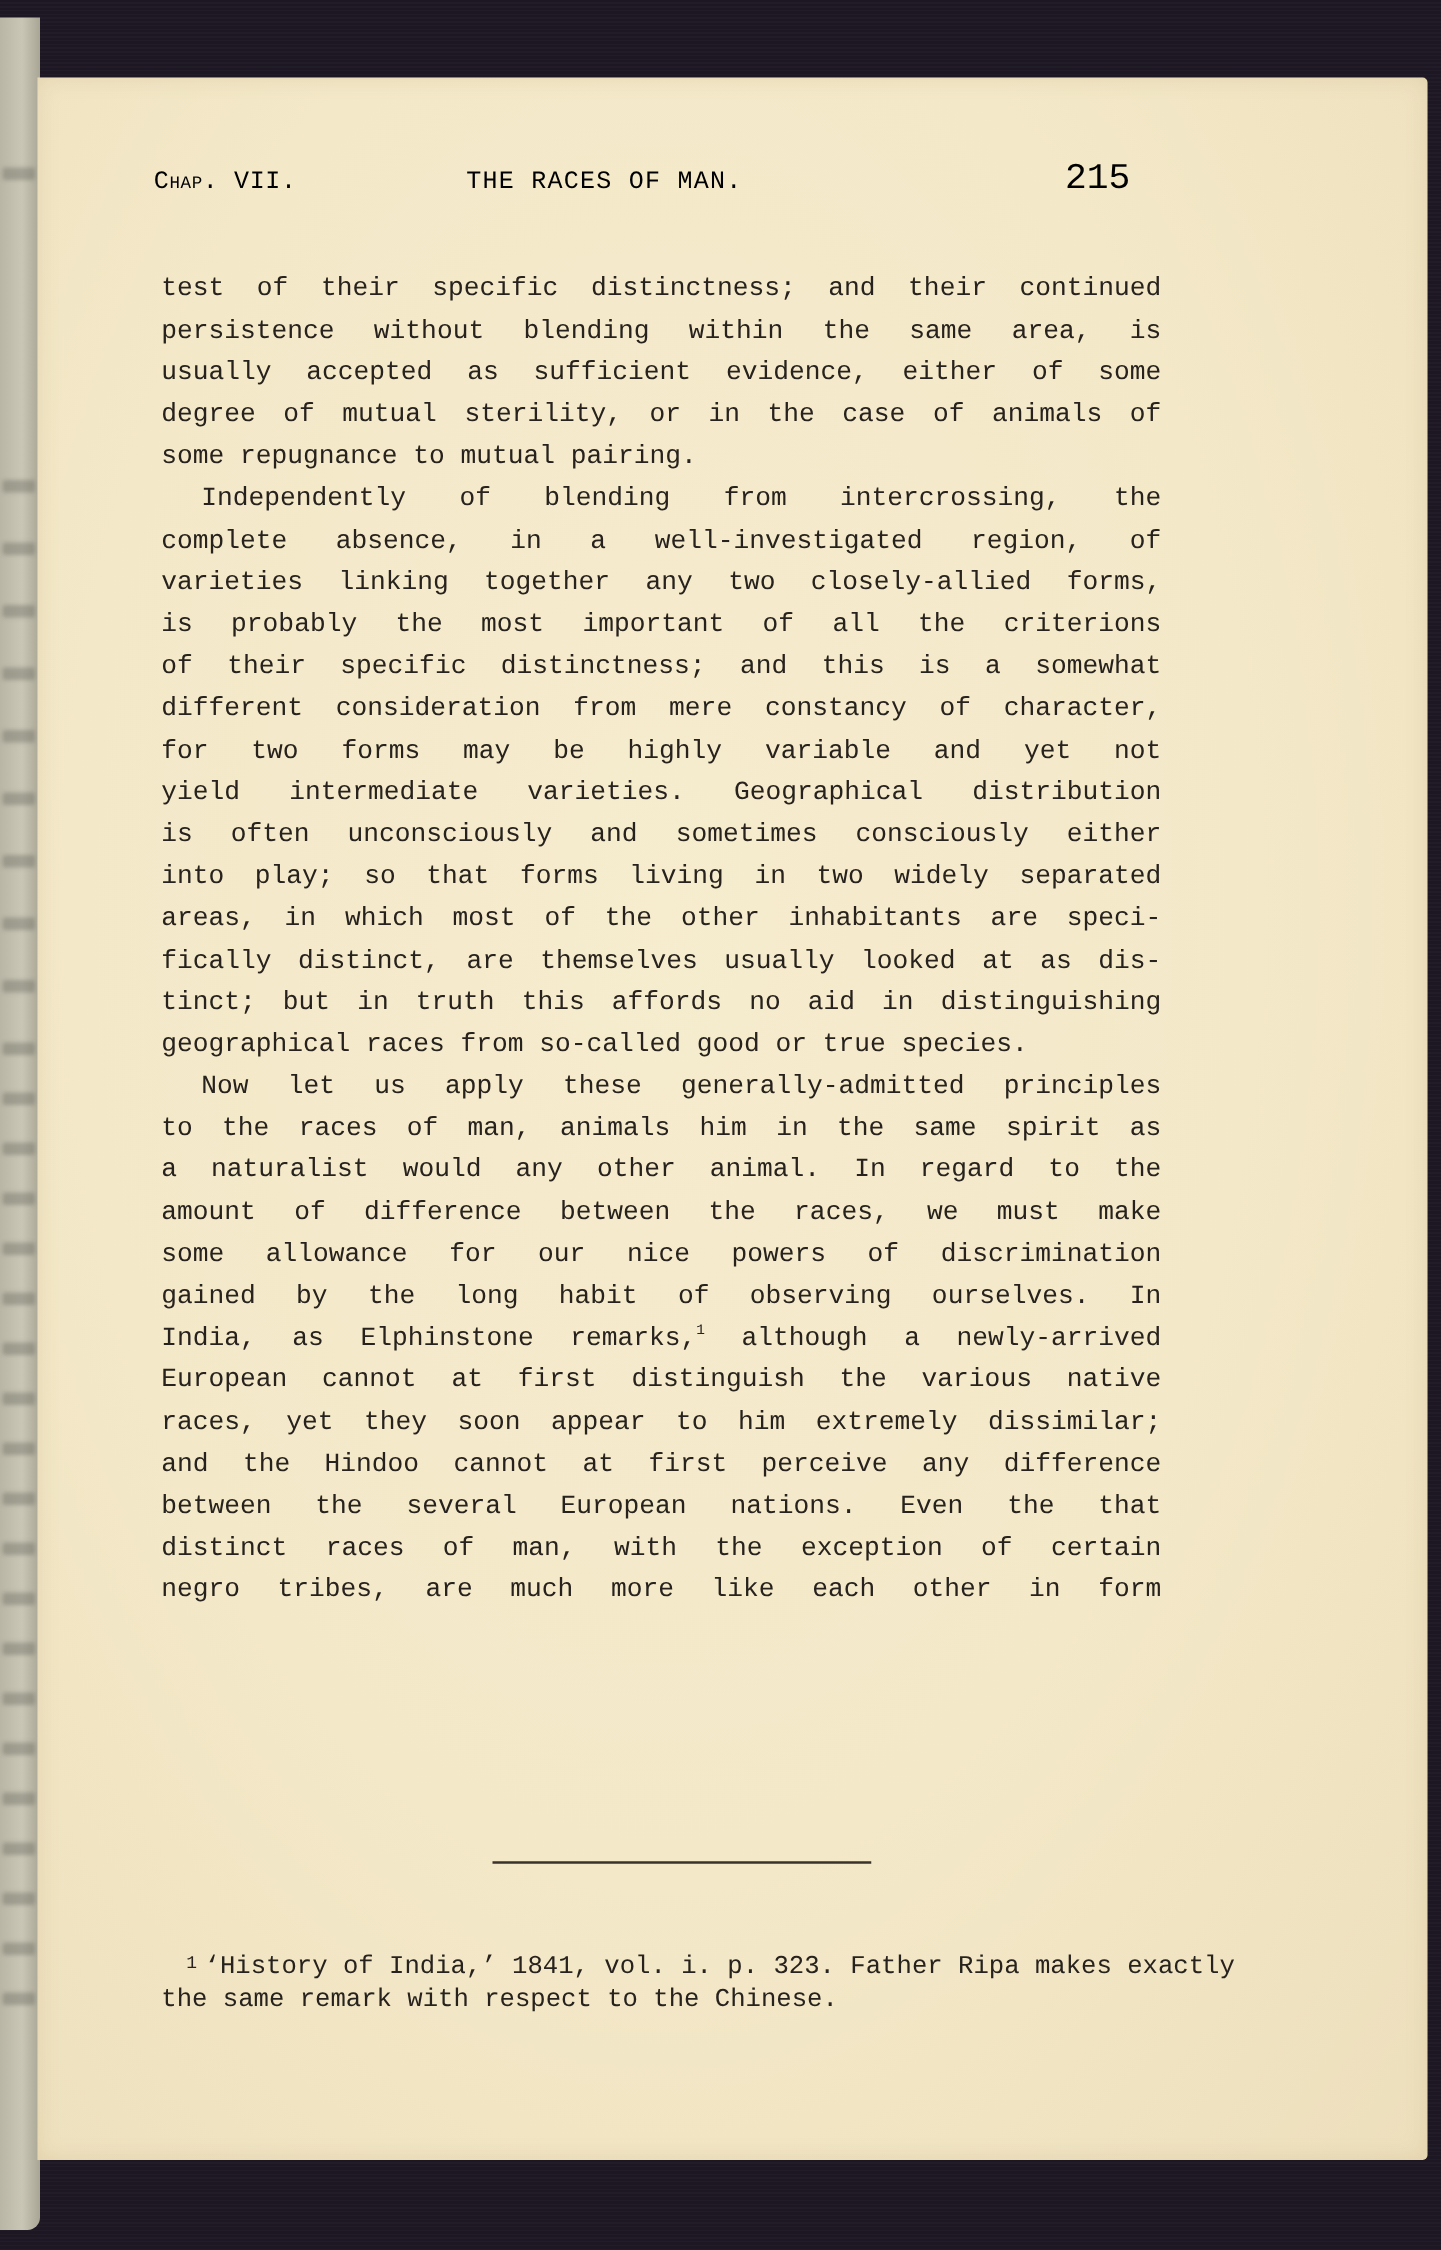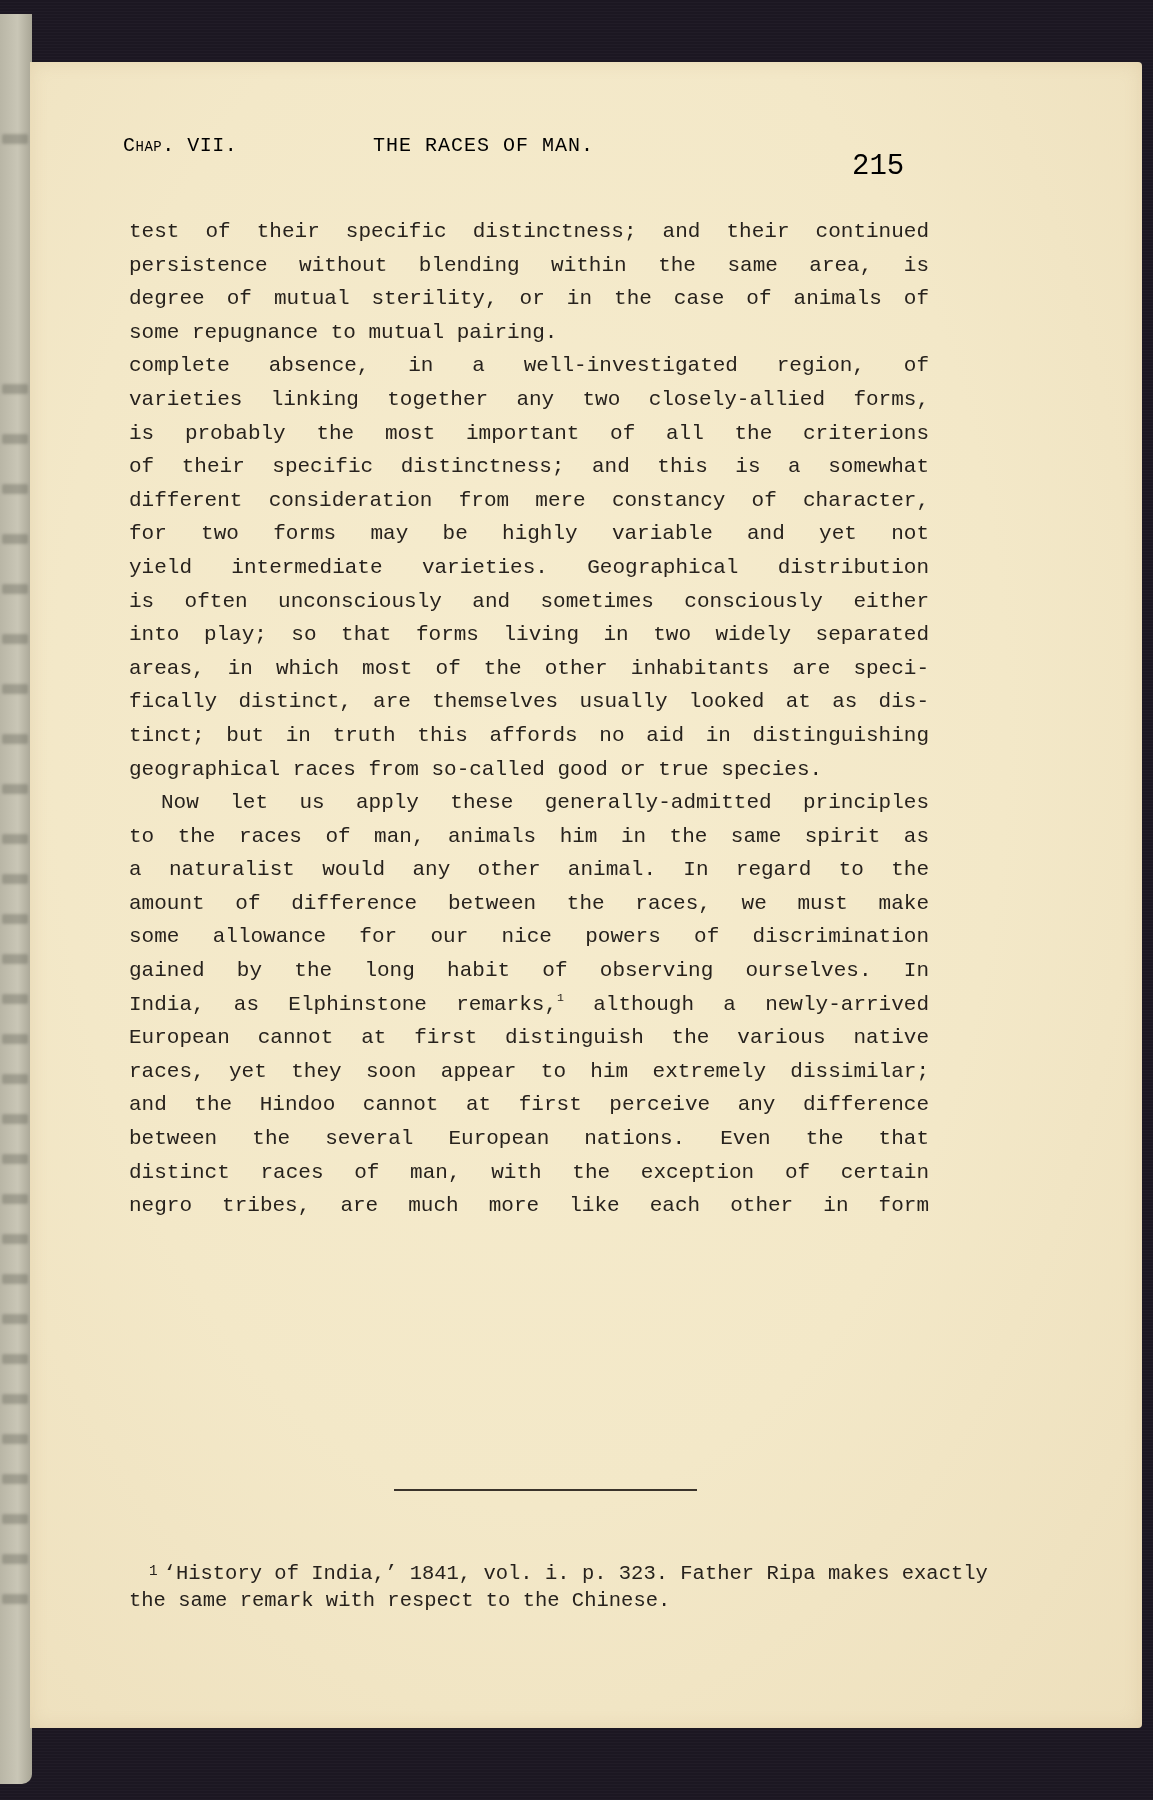--- a/index.html
+++ b/index.html
@@ -169,31 +169,33 @@
     <div class="ghost" style="top: 1460px;"></div>
     <div class="ghost" style="top: 1500px;"></div>
     <div class="ghost" style="top: 1540px;"></div>
     <div class="ghost" style="top: 1580px;"></div>
   </div>
 
 <div class="page">
   <div>
     <span class="chap" style="position:absolute;">Chap. VII.</span>
     <span class="run-title" style="position:absolute;">THE RACES OF MAN.</span>
-    <span class="page-num" style="position:absolute;margin-top:24px;">215</span>
+    <span class="page-num" style="position:absolute;">215</span>
   </div>
 
   <div class="body-text" id="body-text">
       <div>
         <span class="line">test of their specific distinctness; and their continued</span>
         <span class="line">persistence without blending within the same area, is</span>
+        <span class="line">usually accepted as sufficient evidence, either of some</span>
         <span class="line">degree of mutual sterility, or in the case of animals of</span>
         <span class="line last">some repugnance to mutual pairing.</span>
       </div>
       <div>
+        <span class="line indent">Independently of blending from intercrossing, the</span>
         <span class="line">complete absence, in a well-investigated region, of</span>
         <span class="line">varieties linking together any two closely-allied forms,</span>
         <span class="line">is probably the most important of all the criterions</span>
         <span class="line">of their specific distinctness; and this is a somewhat</span>
         <span class="line">different consideration from mere constancy of character,</span>
         <span class="line">for two forms may be highly variable and yet not</span>
         <span class="line">yield intermediate varieties. Geographical distribution</span>
         <span class="line">is often unconsciously and sometimes consciously either</span>
         <span class="line">into play; so that forms living in two widely separated</span>
         <span class="line">areas, in which most of the other inhabitants are speci-</span>

